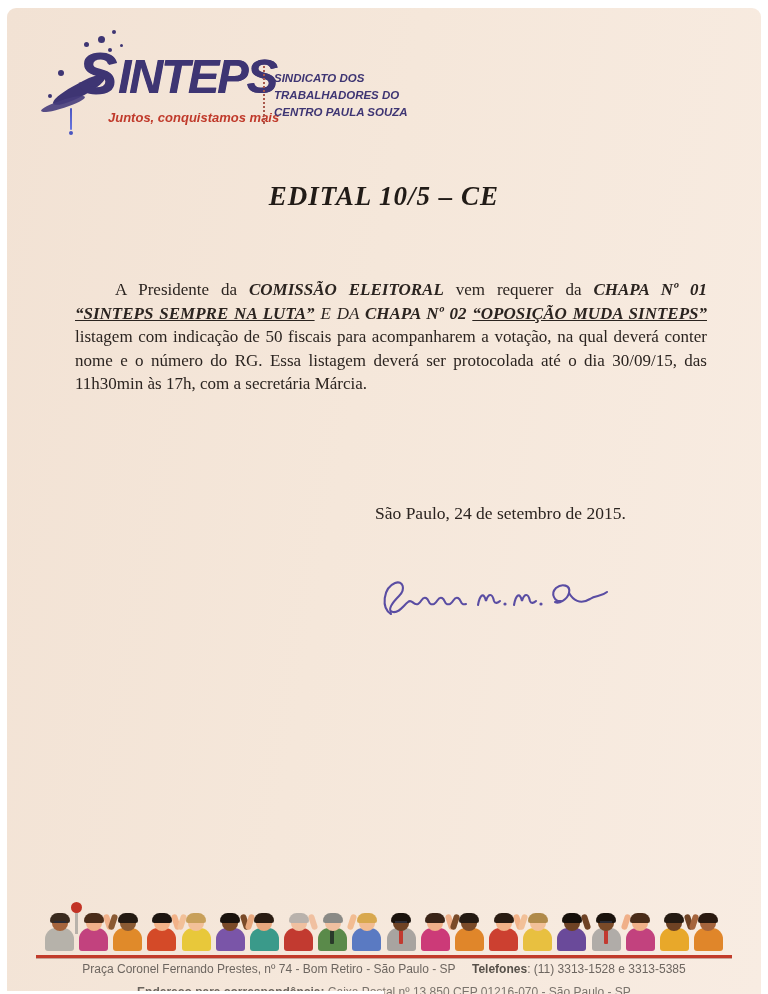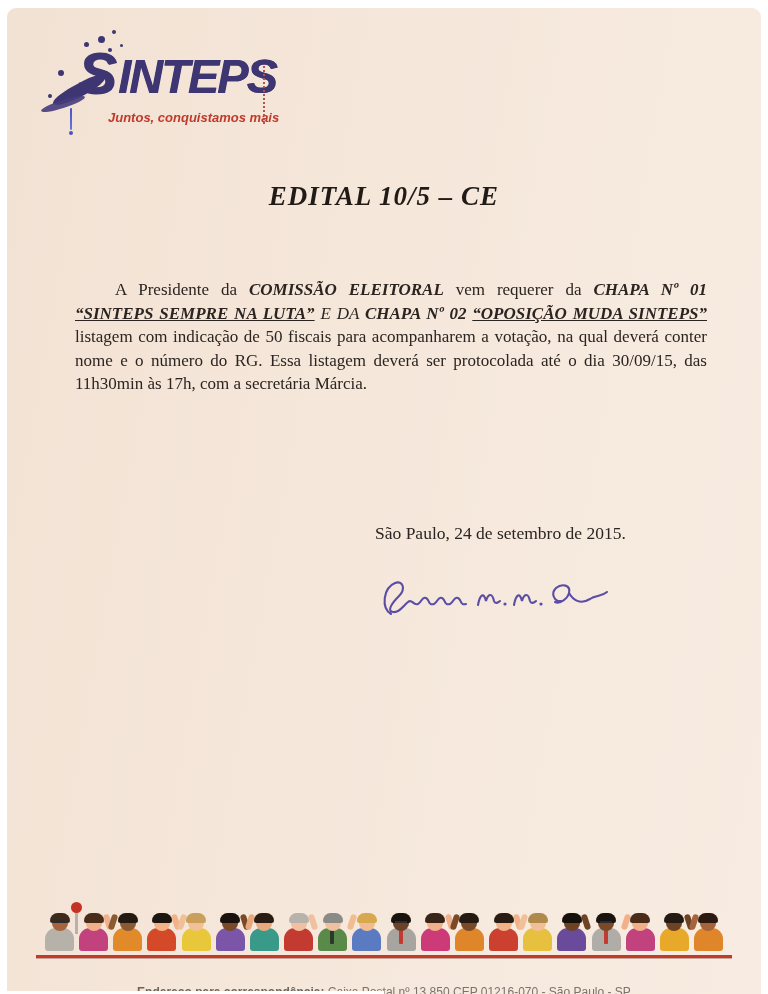--- a/index.html
+++ b/index.html
@@ -52,21 +52,21 @@
   
   .title{position:absolute;left:0;top:181px;width:100%;text-align:center;
     font-weight:bold;font-style:italic;font-size:27px;letter-spacing:1px;color:#211b17;}
   
   .para{position:absolute;left:75px;top:278px;width:632px;
     font-size:17px;line-height:23.5px;color:#2b2420;text-align:justify;text-indent:40px;}
   .seg-plain{}
   .seg-italic{font-style:italic;}
   .seg-bold-italic{font-weight:bold;font-style:italic;}
   .seg-bold-italic-underline{font-weight:bold;font-style:italic;text-decoration:underline;}
-  .date-line{position:absolute;left:375px;top:523px;font-size:17.5px;color:#2b2420;}
+  .date-line{position:absolute;left:375px;top:503px;font-size:17.5px;color:#2b2420;}
   
   .sig-block{position:absolute;left:270px;top:576px;width:460px;text-align:center;}
   .sig-svg{display:block;margin:0 auto -2px auto;}
   .sig-name{font-weight:bold;font-style:italic;font-size:19.5px;letter-spacing:.4px;color:#201a16;}
   .sig-role{font-weight:bold;font-style:italic;font-size:14.5px;letter-spacing:.3px;color:#201a16;margin-top:1px;}
   
   .people-row{position:absolute;left:44px;right:44px;top:911px;height:45px;
     display:flex;justify-content:space-between;align-items:flex-end;}
   .person{position:relative;width:31px;height:44px;}
   .p-head{position:relative;width:16px;height:15px;border-radius:50%;margin:4px auto 0 auto;z-index:2;}
@@ -107,20 +107,25 @@
     <span class="dot d5"></span>
     <span class="dot d6"></span>
     <span class="dot d7"></span>
     <span class="dot d8"></span>
     <span class="drip"></span>
     <span class="splash-s">S</span>
   </div>
   <div class="brand-rest">INTEPS</div>
   <div class="tagline">Juntos, conquistamos mais</div>
   <div class="logo-divider"></div>
+  <div class="org-lines">
+    <div>SINDICATO DOS</div>
+    <div>TRABALHADORES DO</div>
+    <div>CENTRO PAULA SOUZA</div>
+  </div>
 </div>
 
 <div class="title">EDITAL 10/5 – CE</div>
 
 <div class="para"><span class="seg-plain">A Presidente da </span><span class="seg-bold-italic">COMISSÃO ELEITORAL</span><span class="seg-plain"> vem requerer da </span><span class="seg-bold-italic">CHAPA Nº 01 </span><span class="seg-bold-italic-underline">“SINTEPS SEMPRE NA LUTA”</span><span class="seg-italic"> E DA </span><span class="seg-bold-italic">CHAPA Nº 02 </span><span class="seg-bold-italic-underline">“OPOSIÇÃO MUDA SINTEPS”</span><span class="seg-plain"> listagem com indicação de 50 fiscais para acompanharem a votação, na qual deverá conter nome e o número do RG. Essa listagem deverá ser protocolada até o dia 30/09/15, das 11h30min às 17h, com a secretária Márcia.</span></div>
 
 <div class="date-line">São Paulo, 24 de setembro de 2015.</div>
 
 <div class="sig-block">
   <svg class="sig-svg" width="250" height="46" viewBox="0 0 250 46" aria-label="Luciana M. M. Vieira">
@@ -282,17 +287,22 @@
     <div class="person">
       <div class="arm left" style="background: rgb(165, 100, 60);"></div>
       <div class="p-head" style="background: rgb(165, 100, 60);">
         <div class="p-hair" style="background: rgb(42, 26, 16);"></div>
       </div>
       <div class="p-body" style="background: rgb(224, 134, 42);"></div>
     </div>
   </div>
 <div class="footer-rule"></div>
 <div class="footer-text">
+  <div class="footer-address">
+    <span>Praça Coronel Fernando Prestes, nº 74 - Bom Retiro - São Paulo - SP</span>
+    <span>&nbsp;&nbsp;&nbsp;</span>
+    <b>Telefones</b><span>: (11) 3313-1528 e 3313-5385</span>
+  </div>
 </div>
 <div class="footer-cut">
   <b>Endereço para correspondência:</b><span> Caixa Postal nº 13.850  CEP 01216-070 - São Paulo - SP</span>
 </div>
 <div class="scan-edge-bottom"></div>
 
 </body></html>

